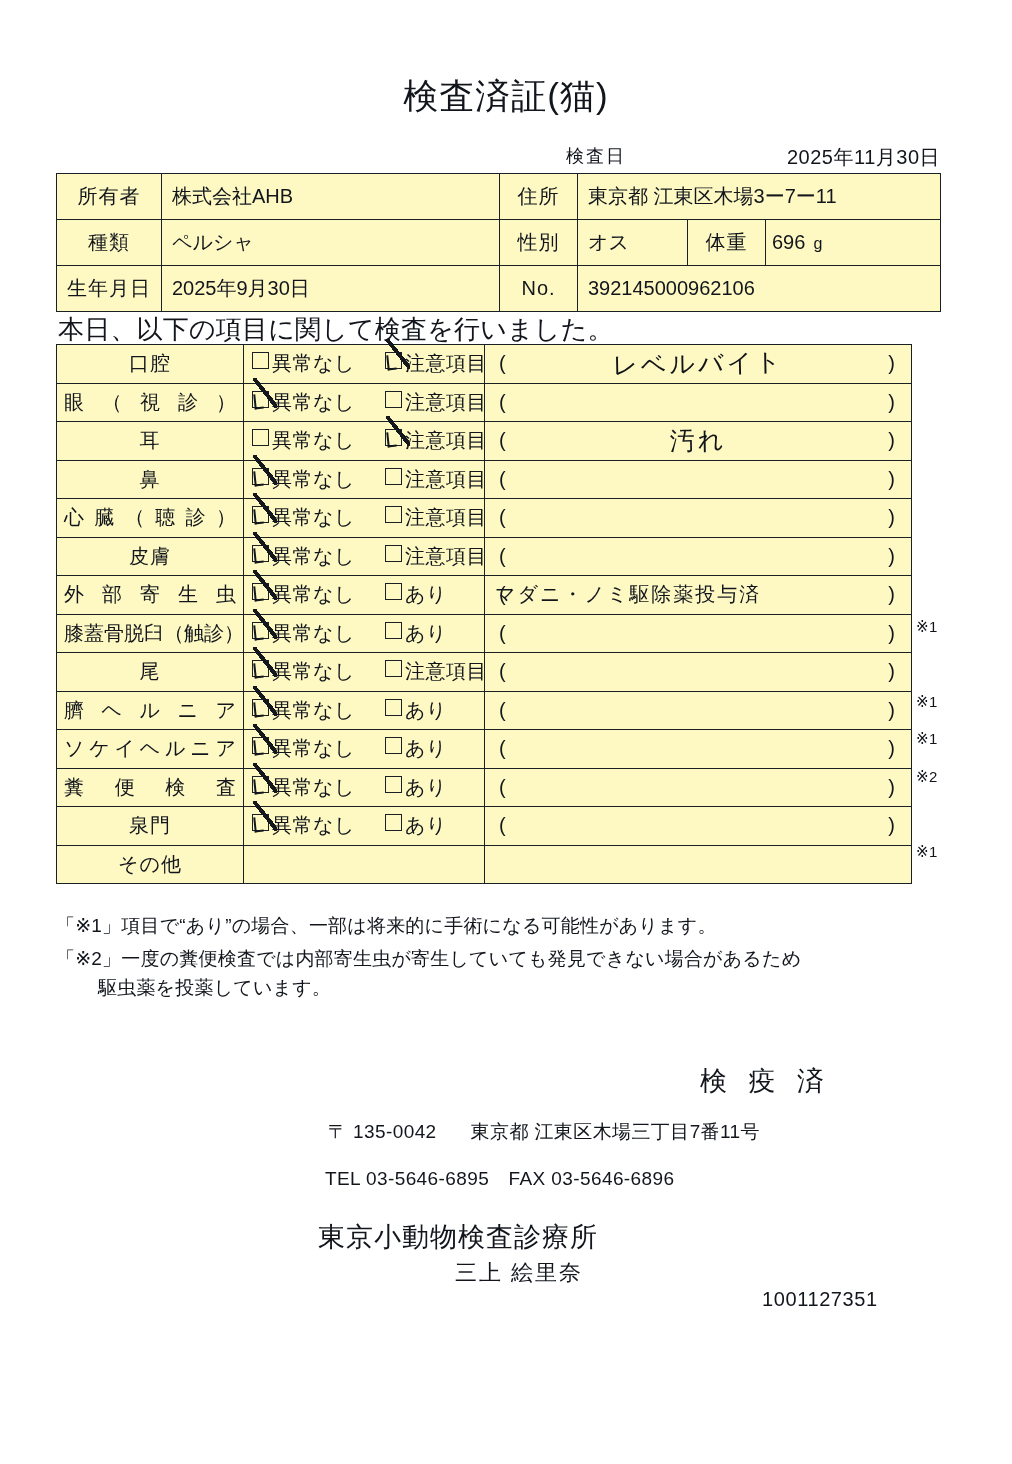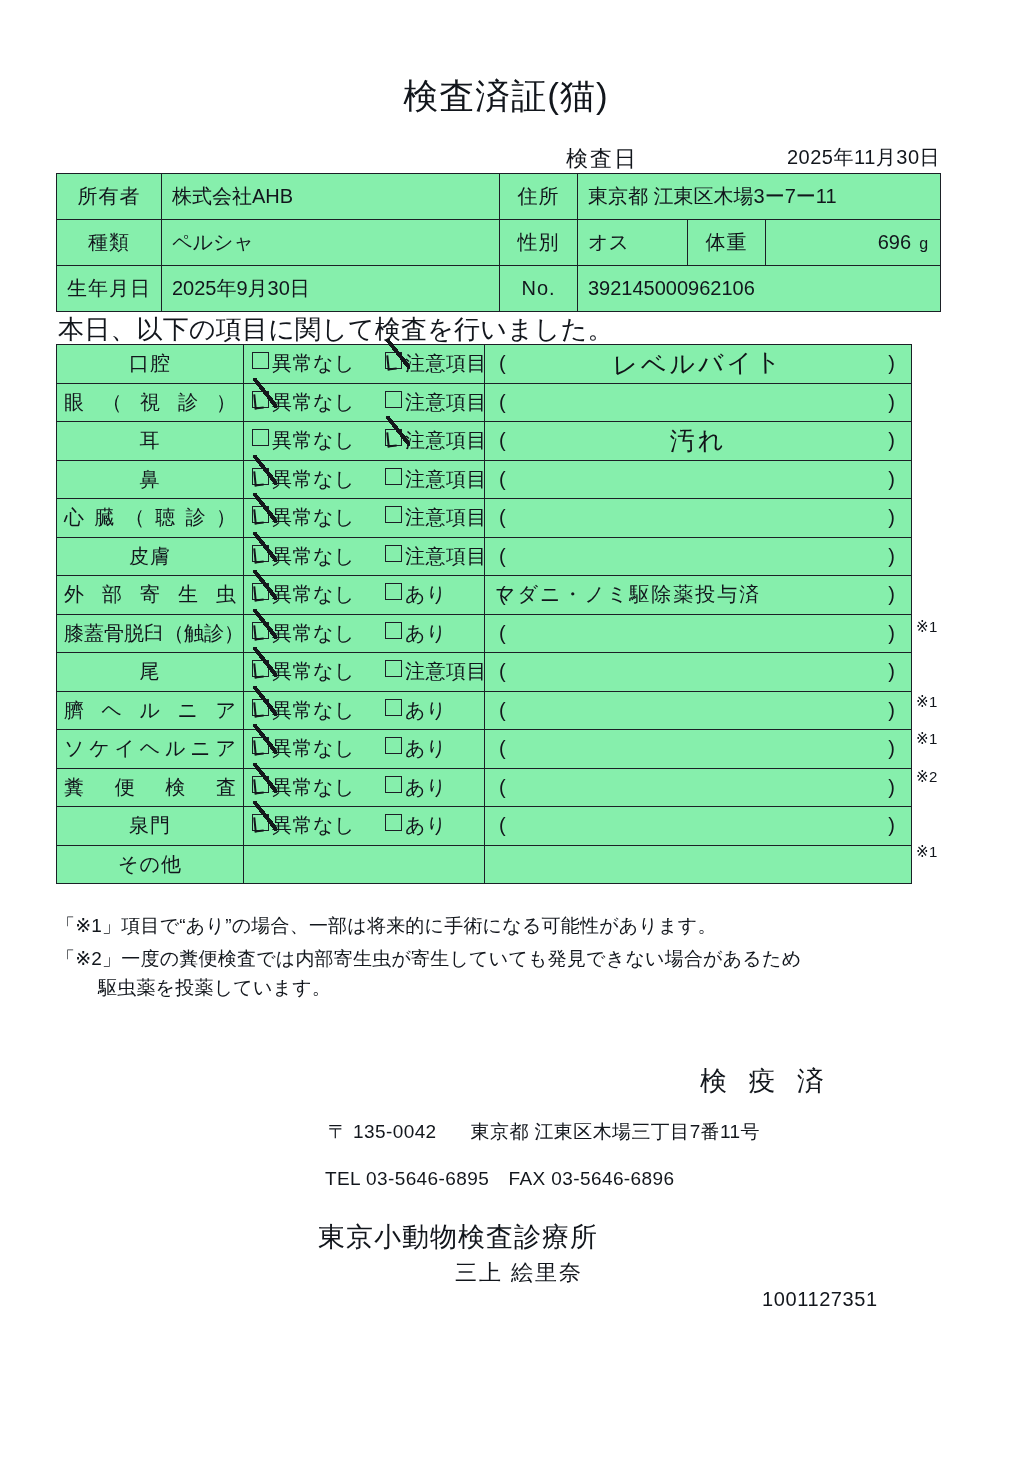--- a/index.html
+++ b/index.html
@@ -19,31 +19,31 @@
     position:absolute;left:0;top:73px;width:1012px;
     text-align:center;
     font-size:35px;letter-spacing:1px;font-weight:500;
   }
 
   
   .date-line{
     position:absolute;left:56px;top:144px;width:884px;height:26px;
   }
   .date-line .dl-label{
-    position:absolute;left:510px;top:0;font-size:22px;letter-spacing:2px;
+    position:absolute;left:510px;top:0;font-size:18px;letter-spacing:2px;
   }
   .date-line .dl-value{
     position:absolute;right:0;top:0;font-size:20px;letter-spacing:0.5px;
   }
 
   
   .tbl{
     border-collapse:collapse;
     table-layout:fixed;
-    background:#86efac;
+    background:#fef9c3;
   }
   .tbl td{
     border:1.5px solid #1b2026;
     font-size:20px;
     padding:0 6px;
     height:44px;
     vertical-align:middle;
     white-space:nowrap;
   }
   .lbl{
@@ -53,21 +53,21 @@
   .jst{
     text-align:justify;
     text-align-last:justify;
     letter-spacing:0;
   }
 
   
   .info-tbl{position:absolute;left:56px;top:173px;width:884px;}
   .info-tbl td{height:45px;}
   .info-tbl .val{text-align:left;padding-left:10px;}
-  .info-tbl .wt{text-align:right;padding-right:12px;}
+  .info-tbl .wt{text-align:left;padding-right:12px;}
   .wt .unit{font-size:16px;margin-left:8px;}
 
   
   .lead{
     position:absolute;left:58px;top:304px;
     font-size:26px;letter-spacing:0.2px;margin-top:8px;
   }
 
   
   .exam-tbl{position:absolute;left:56px;top:344px;width:856px;}

